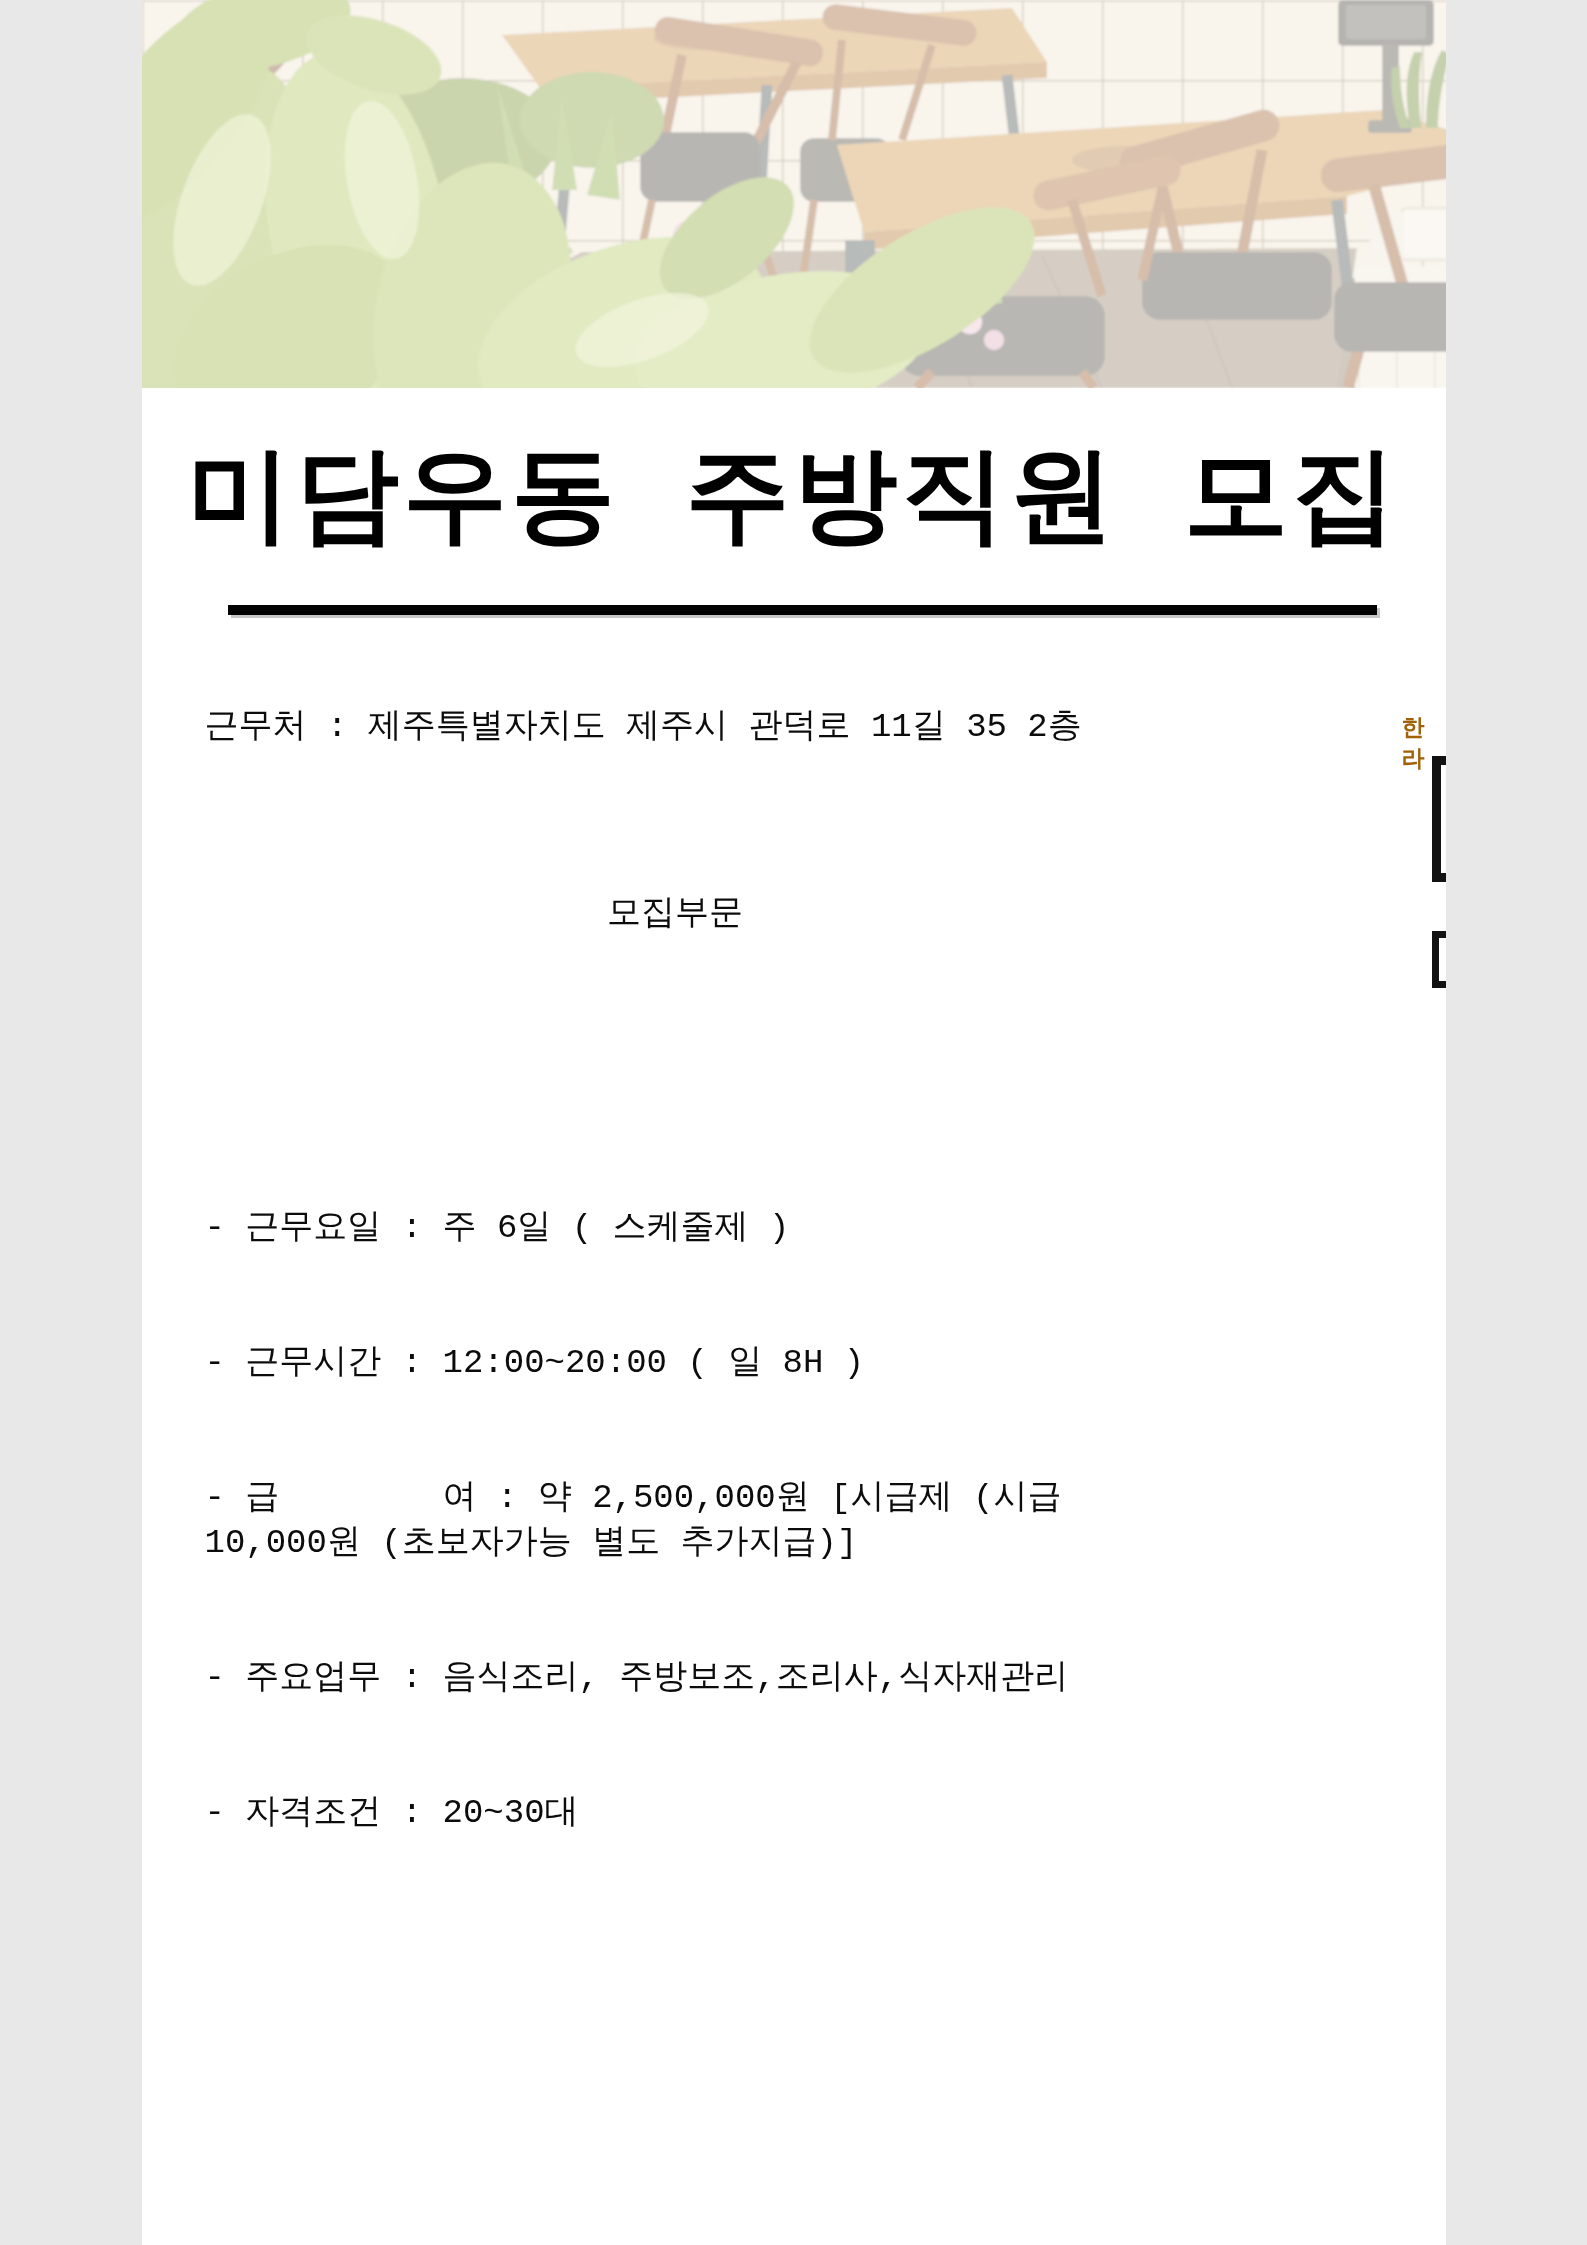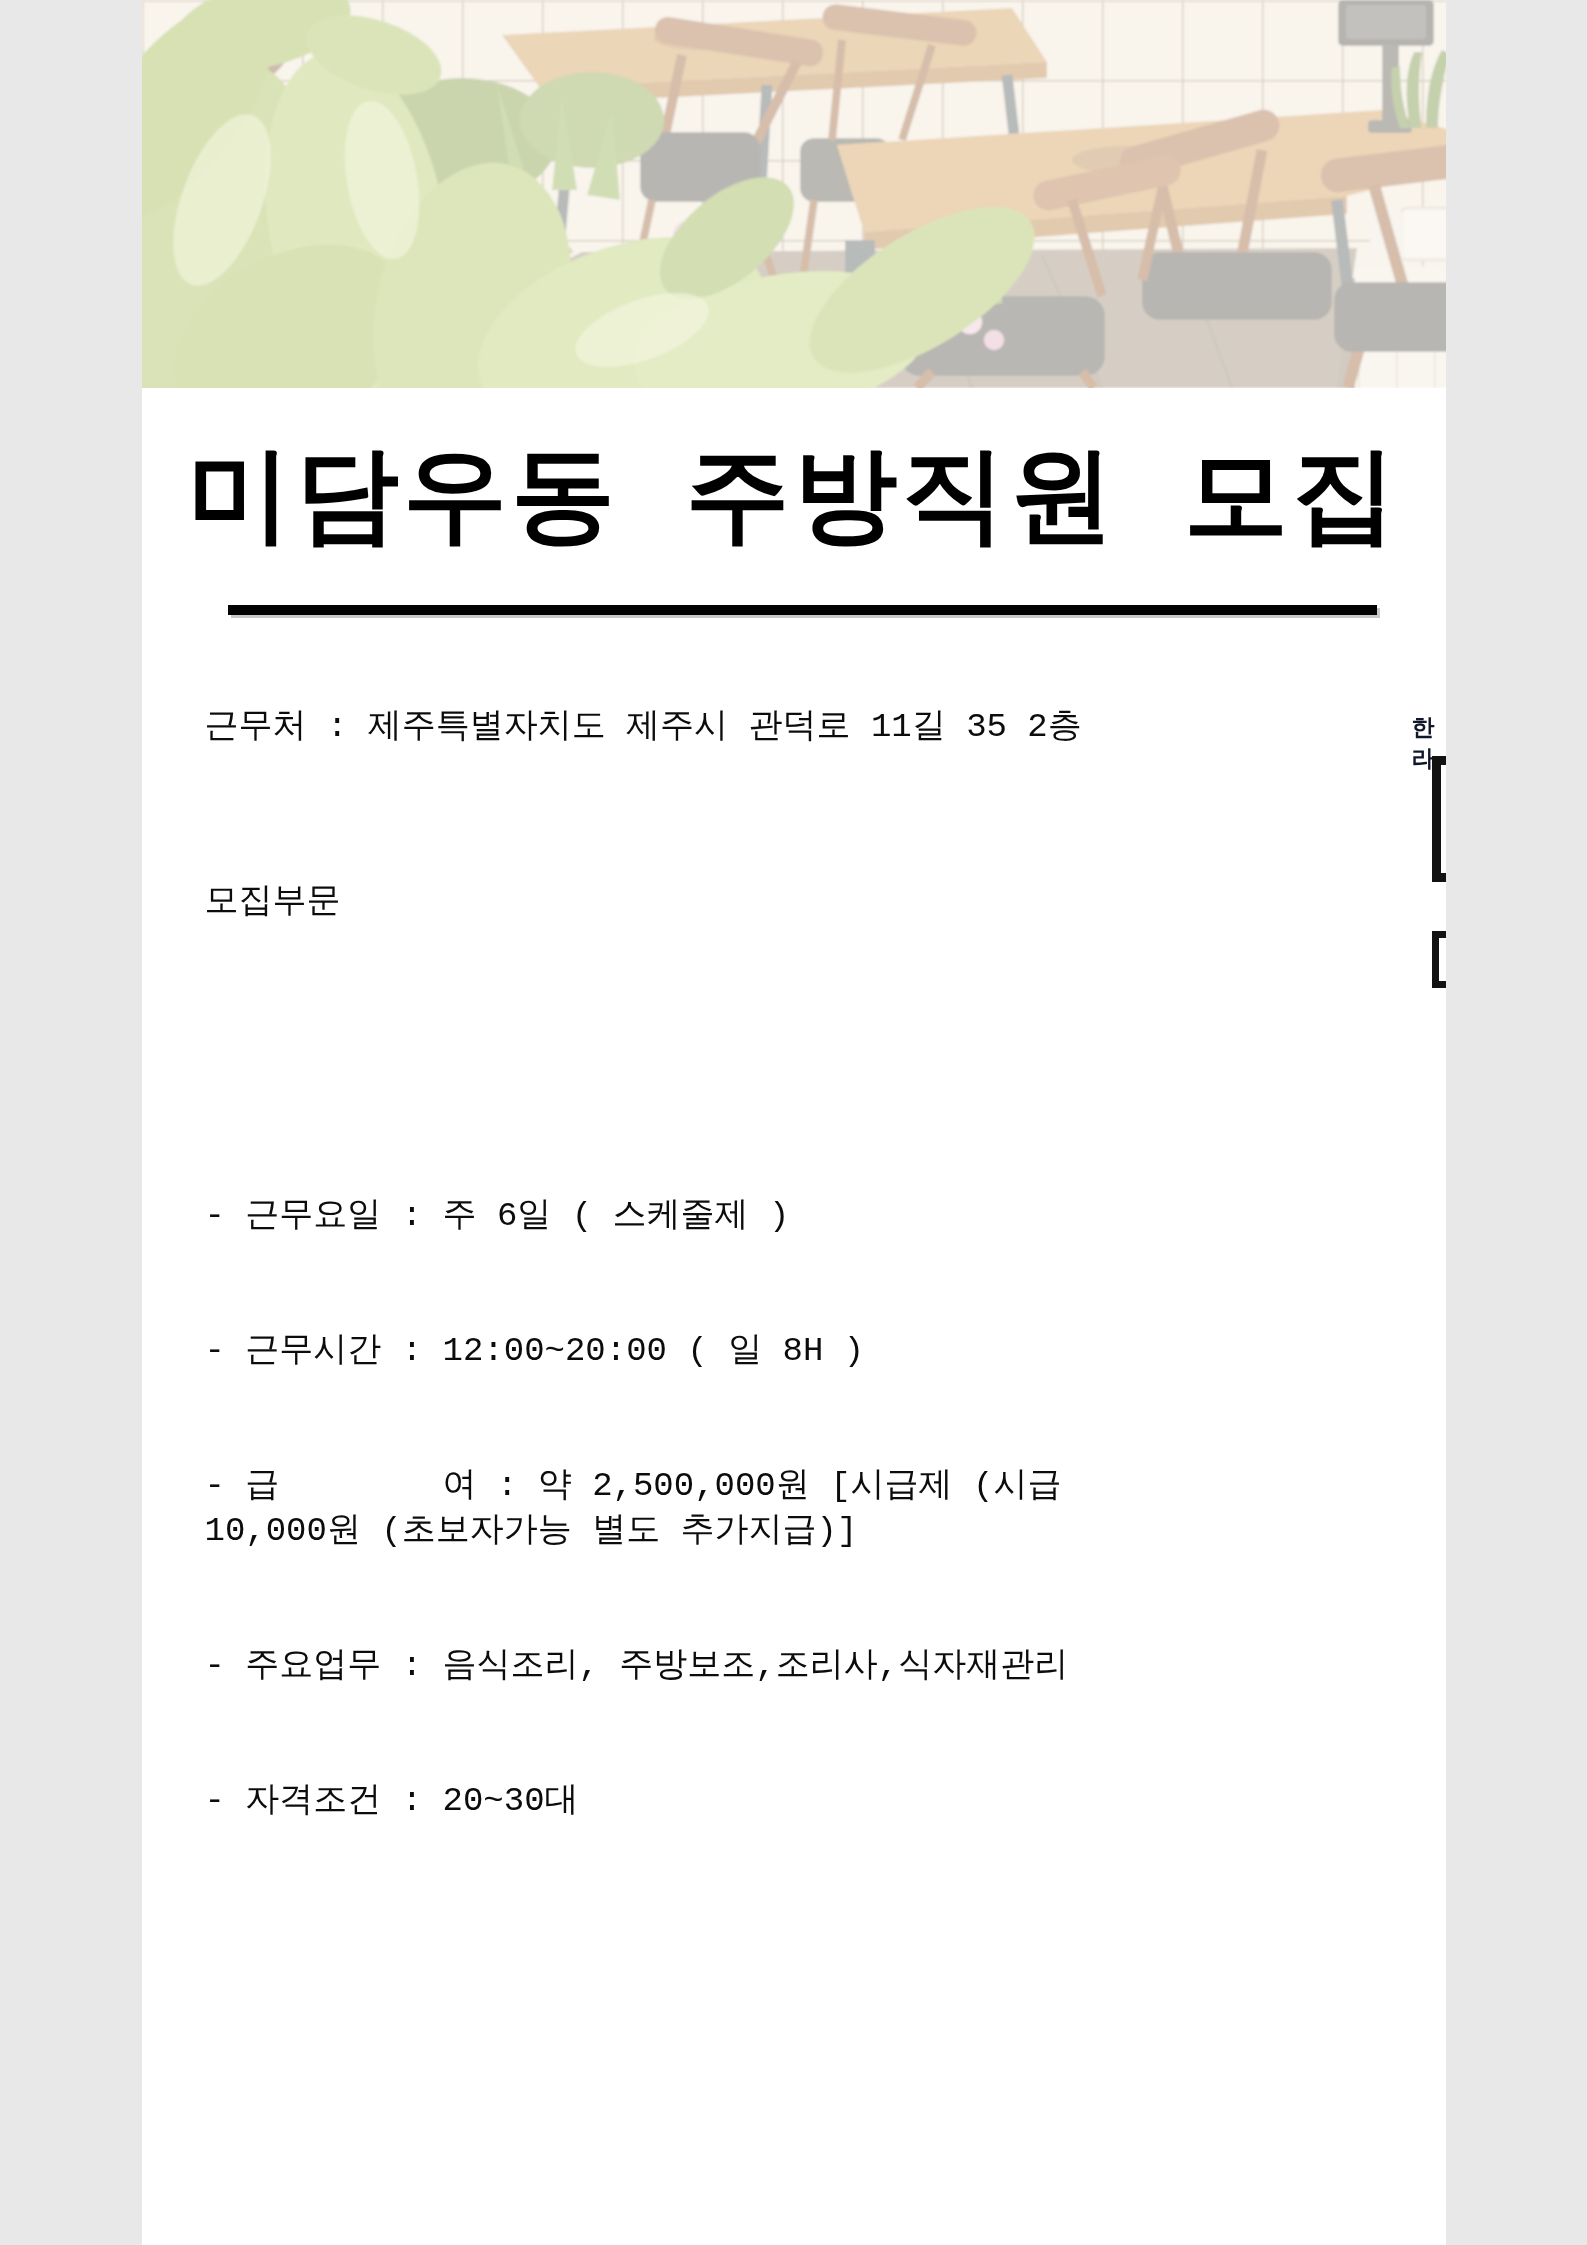--- a/index.html
+++ b/index.html
@@ -33,26 +33,26 @@
   
   .content{
     font-size:34px;
     line-height:45px;
     padding:0 300px 0 63px;
     white-space:pre-wrap;
     color:#0c0c0c;
   }
   .content .block div{min-height:45px;}
   .workplace{}
-  .recruit{margin-top:40px;}
+  .recruit{margin-top:52px;text-align:center;}
   .position{margin-top:44px;}
   .must{font-style:italic;font-weight:600;}
   
   .logo{position:absolute;top:0;left:0;width:100%;height:100%;pointer-events:none;}
-  .logo-hanla{position:absolute;left:1260px;top:712px;font-size:23px;font-weight:700;color:#0f172a;letter-spacing:1px;text-align:center;}
+  .logo-hanla{position:absolute;left:1260px;top:712px;font-size:23px;font-weight:700;color:#a16207;letter-spacing:1px;}
   .logo-mi-box{position:absolute;left:1290px;top:756px;width:60px;height:126px;border:9px solid #121212;box-sizing:border-box;}
   .logo-bar{position:absolute;left:1376px;top:737px;width:7px;height:325px;background:#121212;}
   .logo-d{position:absolute;left:1290px;top:931px;width:65px;height:57px;border:7px solid #121212;border-right:none;box-sizing:border-box;}
   .logo-tick{position:absolute;left:1383px;top:955px;width:47px;height:7px;background:#121212;}
   .logo-sq{position:absolute;left:1376px;top:1003px;width:57px;height:58px;border:8px solid #121212;box-sizing:border-box;}
   .logo-seal{
     position:absolute;left:1445px;top:1050px;width:51px;height:49px;
     background:#b23730;color:#f2e7da;
     font-size:19px;line-height:23px;text-align:center;
     font-weight:600;letter-spacing:2px;padding-top:14px;box-sizing:border-box;

